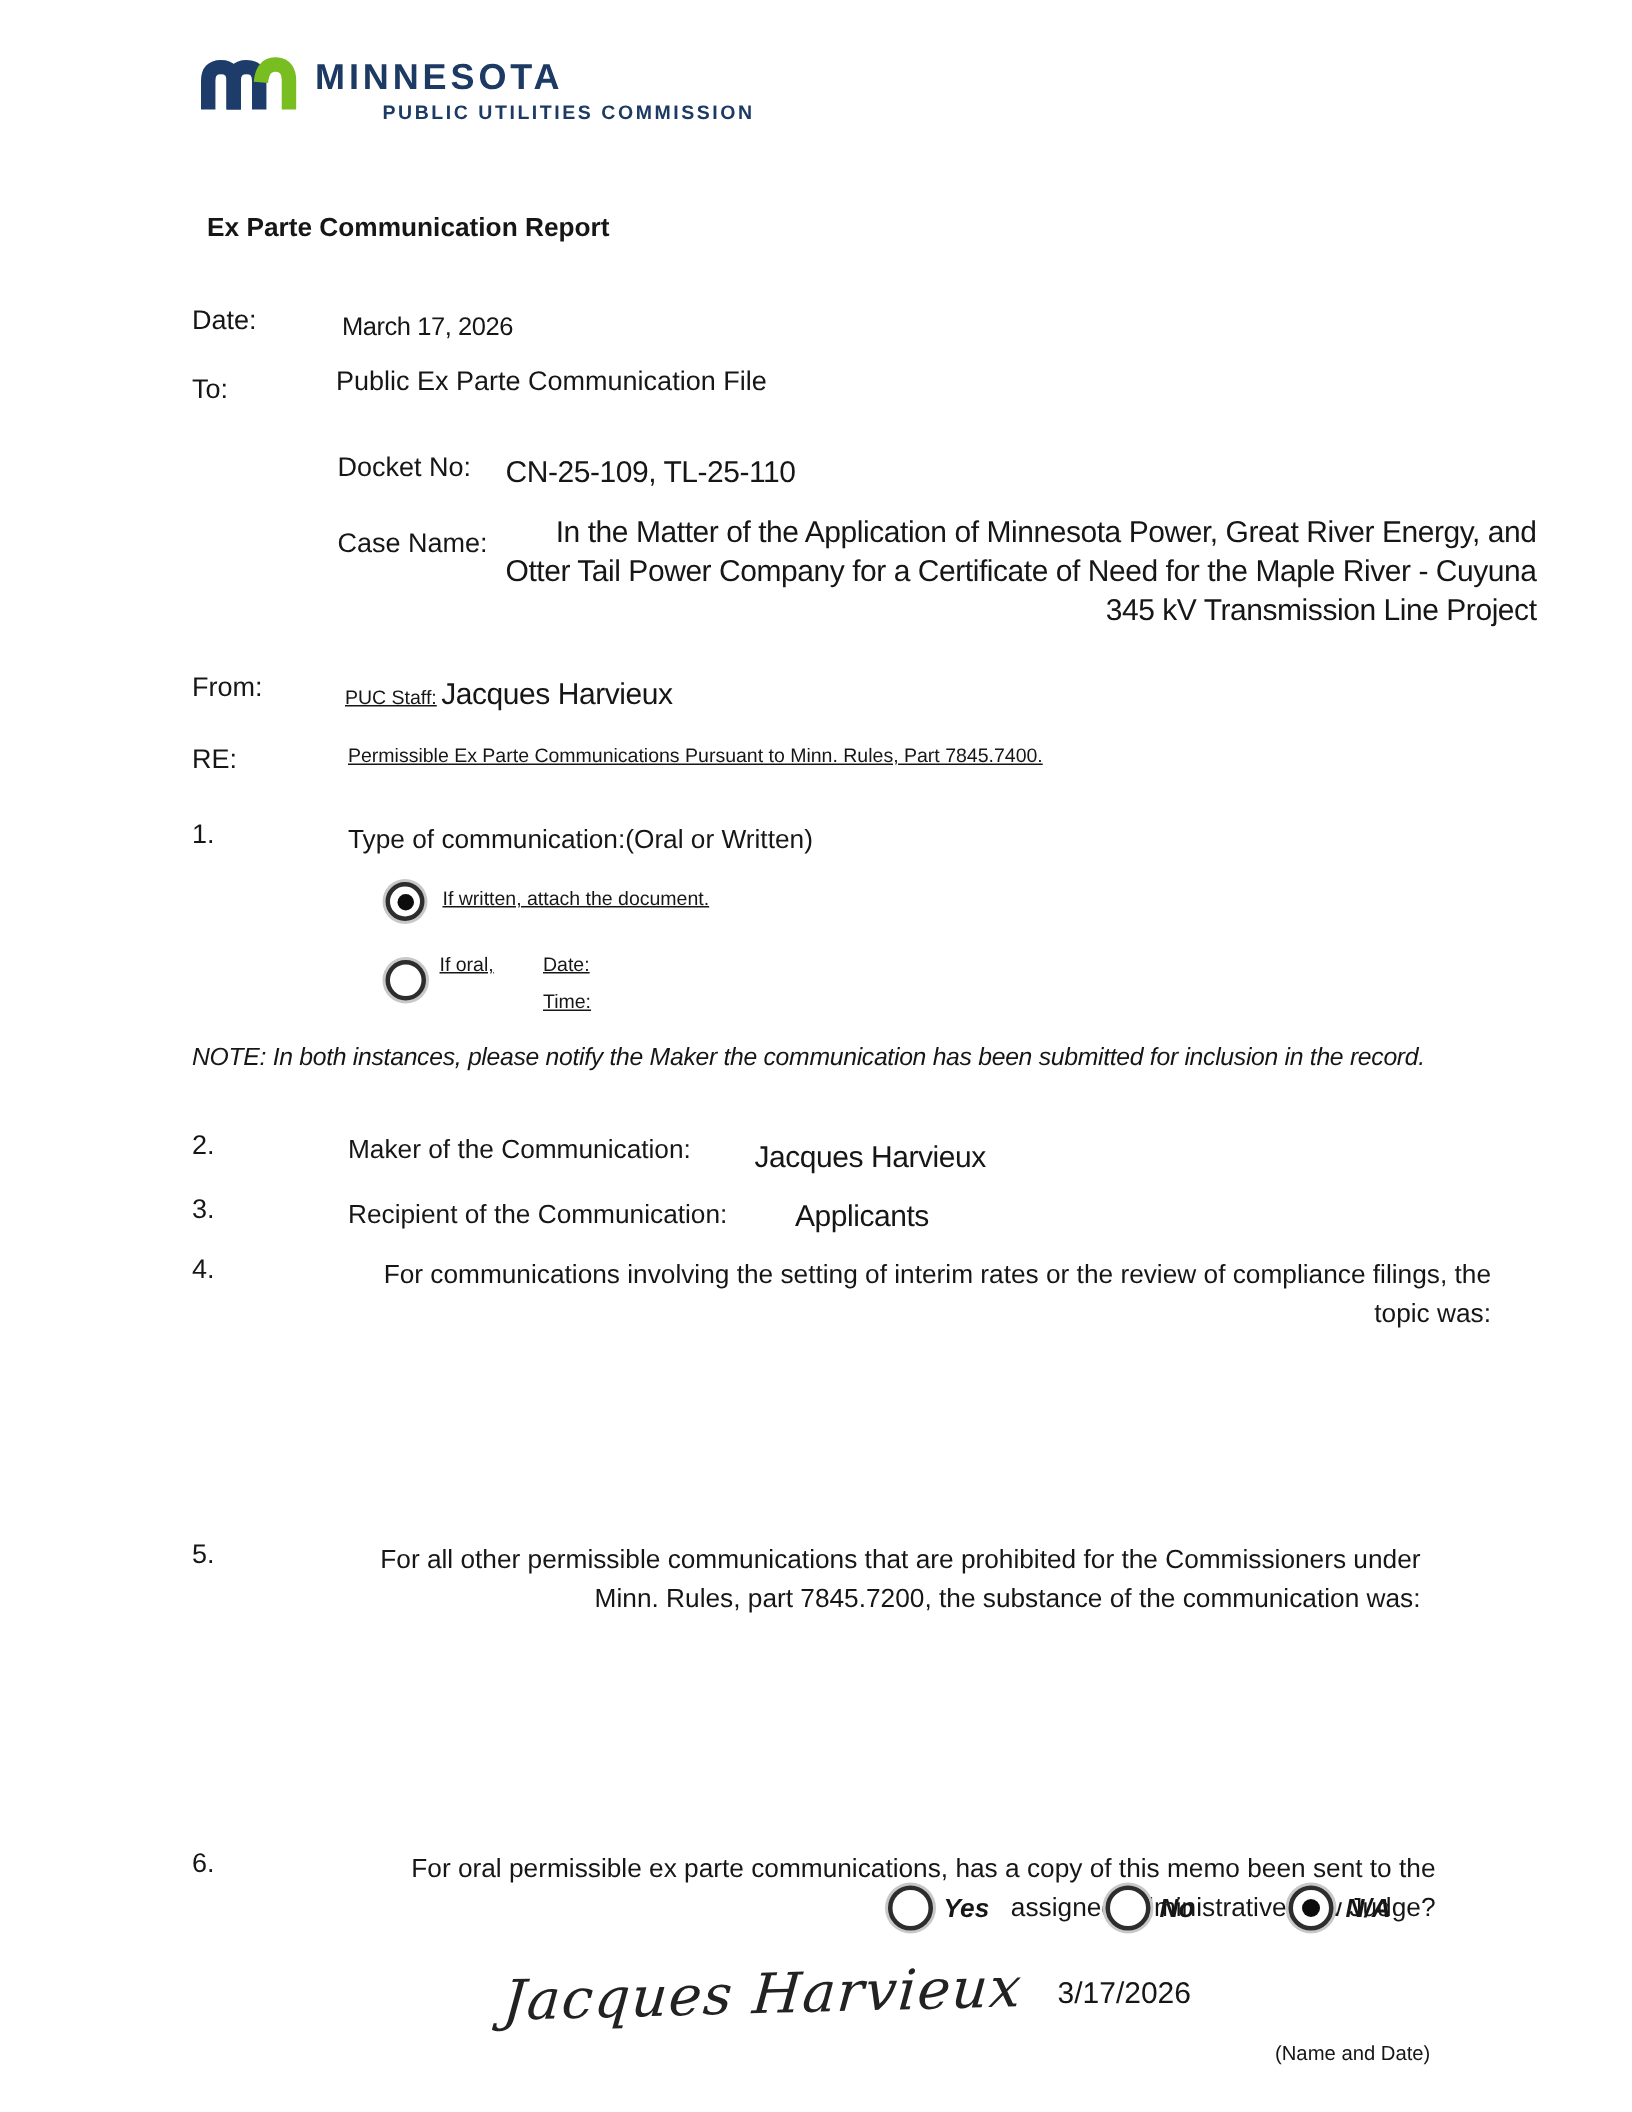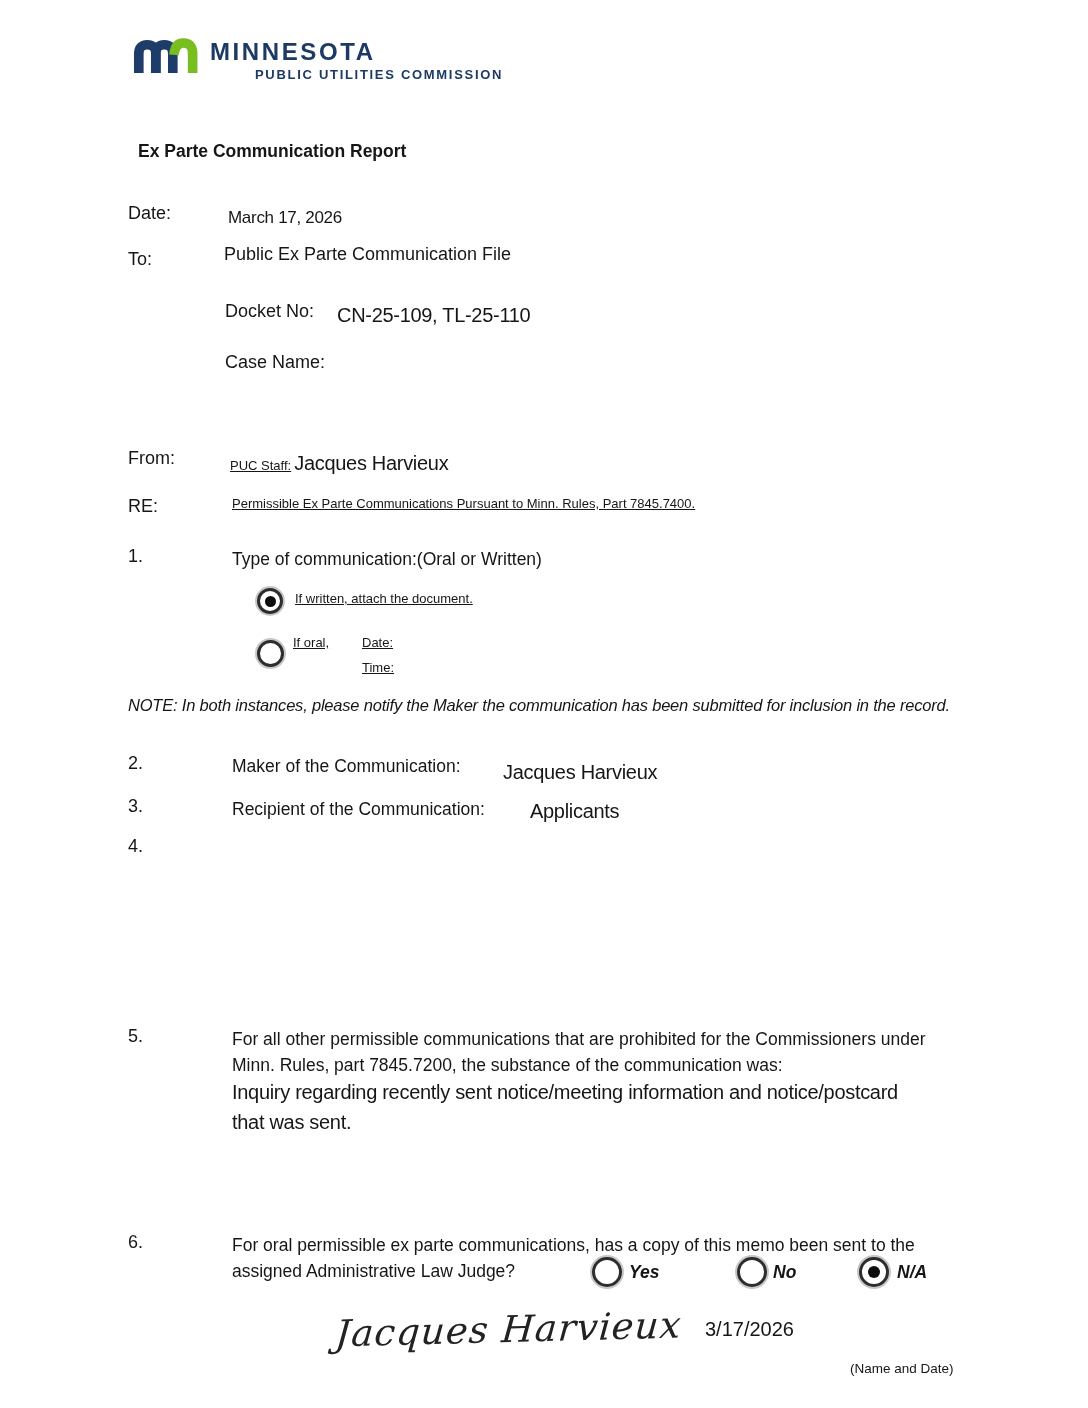--- a/index.html
+++ b/index.html
@@ -3,20 +3,21 @@
 <meta charset="utf-8">
 <style>
   html,body{margin:0;padding:0;background:#ffffff;}
   .page{
     position:relative;
     width:1088px;height:1408px;
     background:#ffffff;
     font-family:"Liberation Sans",sans-serif;
     color:#161616;
     overflow:hidden;
+    text-align:right;
   }
   .abs{position:absolute;}
   .lbl{font-size:18px;}
   .txt{font-size:13px;text-decoration:underline;}
   .fill{font-size:20px;letter-spacing:-0.3px;}
   .nowrap{white-space:nowrap;}
 
   
   .logo-mark{position:absolute;left:132px;top:27px;width:68px;height:57px;}
   .brand{position:absolute;left:210px;top:38px;font-size:24px;font-weight:800;letter-spacing:2.6px;color:#1c3a63;}
@@ -72,20 +73,25 @@
   <div class="abs lbl" style="left:128px;top:203px">Date:</div>
   <div class="abs fill" style="left:228px;top:208px;font-size:17px">March 17, 2026</div>
 
   <div class="abs lbl" style="left:128px;top:249px">To:</div>
   <div class="abs" style="left:224px;top:244px;font-size:18px">Public Ex Parte Communication File</div>
 
   <div class="abs lbl" style="left:225px;top:301px">Docket No:</div>
   <div class="abs fill nowrap" style="left:337px;top:304px">CN-25-109, TL-25-110</div>
 
   <div class="abs lbl" style="left:225px;top:352px">Case Name:</div>
+  <div class="abs" style="left:337px;top:342px">
+    <div class="fill nowrap" style="line-height:26px">In the Matter of the Application of Minnesota Power, Great River Energy, and</div>
+    <div class="fill nowrap" style="line-height:26px">Otter Tail Power Company for a Certificate of Need for the Maple River - Cuyuna</div>
+    <div class="fill nowrap" style="line-height:26px">345 kV Transmission Line Project</div>
+  </div>
 
   <div class="abs lbl" style="left:128px;top:448px">From:</div>
   <div class="abs nowrap" style="left:230px;top:452px">
     <span class="txt">PUC Staff:</span><span class="fill" style="margin-left:3px">Jacques Harvieux</span>
   </div>
 
   <div class="abs lbl" style="left:128px;top:496px">RE:</div>
   <div class="abs txt nowrap" style="left:232px;top:496px">Permissible Ex Parte Communications Pursuant to Minn. Rules, Part 7845.7400.</div>
 
   <div class="item-num" style="top:546px">1.</div>
@@ -107,24 +113,24 @@
 
   <div class="item-num" style="top:753px">2.</div>
   <div class="item-text nowrap" style="top:753px">Maker of the Communication:</div>
   <div class="abs fill nowrap" style="left:503px;top:761px">Jacques Harvieux</div>
 
   <div class="item-num" style="top:796px">3.</div>
   <div class="item-text nowrap" style="top:796px">Recipient of the Communication:</div>
   <div class="abs fill nowrap" style="left:530px;top:800px">Applicants</div>
 
   <div class="item-num" style="top:836px">4.</div>
+  <div class="item-text" style="top:836px;width:762px">For communications involving the setting of interim rates or the review of compliance filings, the topic was:</div>
 
   <div class="item-num" style="top:1026px">5.</div>
   <div class="item-text" style="top:1026px;width:715px">For all other permissible communications that are prohibited for the Commissioners under Minn. Rules, part 7845.7200, the substance of the communication was:</div>
-  <div class="abs fill" style="left:232px;top:1078px;width:700px;line-height:29.5px">Inquiry regarding recently sent notice/meeting information and notice/postcard that was sent.</div>
 
   <div class="item-num" style="top:1232px">6.</div>
   <div class="item-text" style="top:1232px;width:725px">For oral permissible ex parte communications, has a copy of this memo been sent to the assigned Administrative Law Judge?</div>
 
   <span class="radio r30" style="left:592px;top:1257px"></span>
   <div class="abs opt-label" style="left:629px;top:1262px">Yes</div>
 
   <span class="radio r30" style="left:737px;top:1257px"></span>
   <div class="abs opt-label" style="left:773px;top:1262px">No</div>
 

